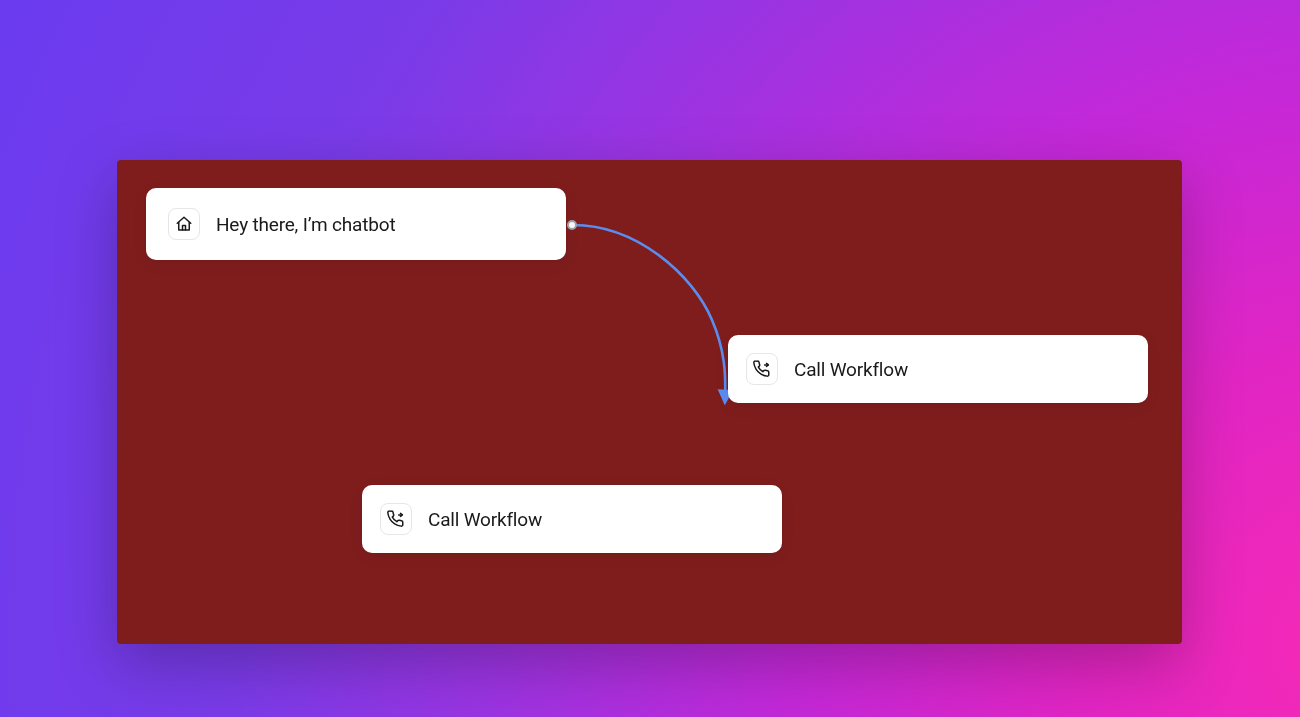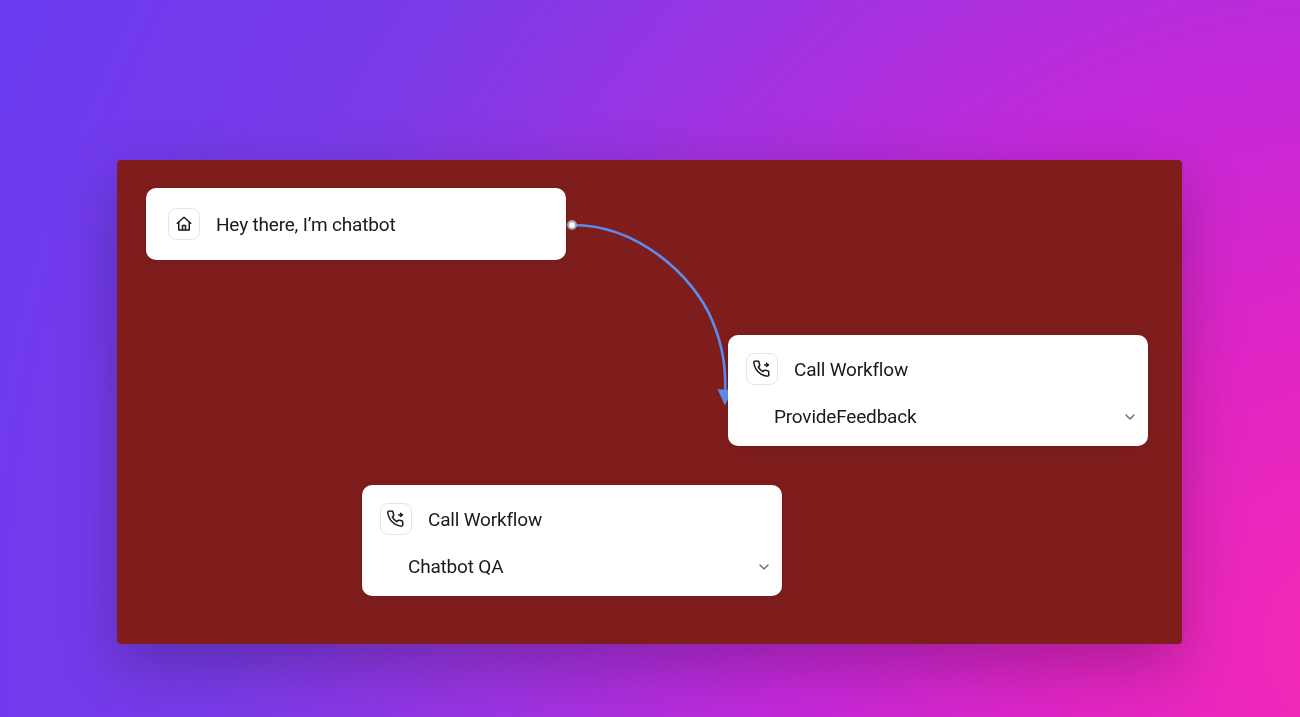--- a/index.html
+++ b/index.html
@@ -137,44 +137,28 @@
     <div class="node-header">
       <div class="icon-box">
         <svg viewBox="0 0 24 24" fill="none" stroke="currentColor" stroke-width="2" stroke-linecap="round" stroke-linejoin="round">
           <path d="M21 16.5v3a2 2 0 0 1-2.2 2 19.8 19.8 0 0 1-8.6-3.1 19.5 19.5 0 0 1-6-6A19.8 19.8 0 0 1 1.1 3.7 2 2 0 0 1 3.1 1.5h3a2 2 0 0 1 2 1.7c.13 1 .37 2 .72 2.9a2 2 0 0 1-.45 2.1L7.1 9.5a16 16 0 0 0 6 6l1.3-1.3a2 2 0 0 1 2.1-.45c.94.35 1.9.6 2.9.72a2 2 0 0 1 1.7 2z"></path>
           <path d="M15.5 6.5 L20 6.5"></path>
           <path d="M18 4.5 L20.5 6.5 L18 8.5"></path>
         </svg>
       </div>
       <div class="node-title">Call Workflow</div>
     </div>
-    <div class="node-select-row">
-      <div class="node-select-label">ProvideFeedback</div>
-      <span class="chevron">
-        <svg viewBox="0 0 24 24" fill="none" stroke="currentColor" stroke-width="2" stroke-linecap="round" stroke-linejoin="round">
-          <polyline points="6 9 12 15 18 9"></polyline>
-        </svg>
-      </span>
-    </div>
   </div>
 
   <div class="node node-qa">
     <div class="node-header">
       <div class="icon-box">
         <svg viewBox="0 0 24 24" fill="none" stroke="currentColor" stroke-width="2" stroke-linecap="round" stroke-linejoin="round">
           <path d="M21 16.5v3a2 2 0 0 1-2.2 2 19.8 19.8 0 0 1-8.6-3.1 19.5 19.5 0 0 1-6-6A19.8 19.8 0 0 1 1.1 3.7 2 2 0 0 1 3.1 1.5h3a2 2 0 0 1 2 1.7c.13 1 .37 2 .72 2.9a2 2 0 0 1-.45 2.1L7.1 9.5a16 16 0 0 0 6 6l1.3-1.3a2 2 0 0 1 2.1-.45c.94.35 1.9.6 2.9.72a2 2 0 0 1 1.7 2z"></path>
           <path d="M15.5 6.5 L20 6.5"></path>
           <path d="M18 4.5 L20.5 6.5 L18 8.5"></path>
         </svg>
       </div>
       <div class="node-title">Call Workflow</div>
     </div>
-    <div class="node-select-row">
-      <div class="node-select-label">Chatbot QA</div>
-      <span class="chevron">
-        <svg viewBox="0 0 24 24" fill="none" stroke="currentColor" stroke-width="2" stroke-linecap="round" stroke-linejoin="round">
-          <polyline points="6 9 12 15 18 9"></polyline>
-        </svg>
-      </span>
-    </div>
   </div>
 
 </div>
 
 </body></html>

